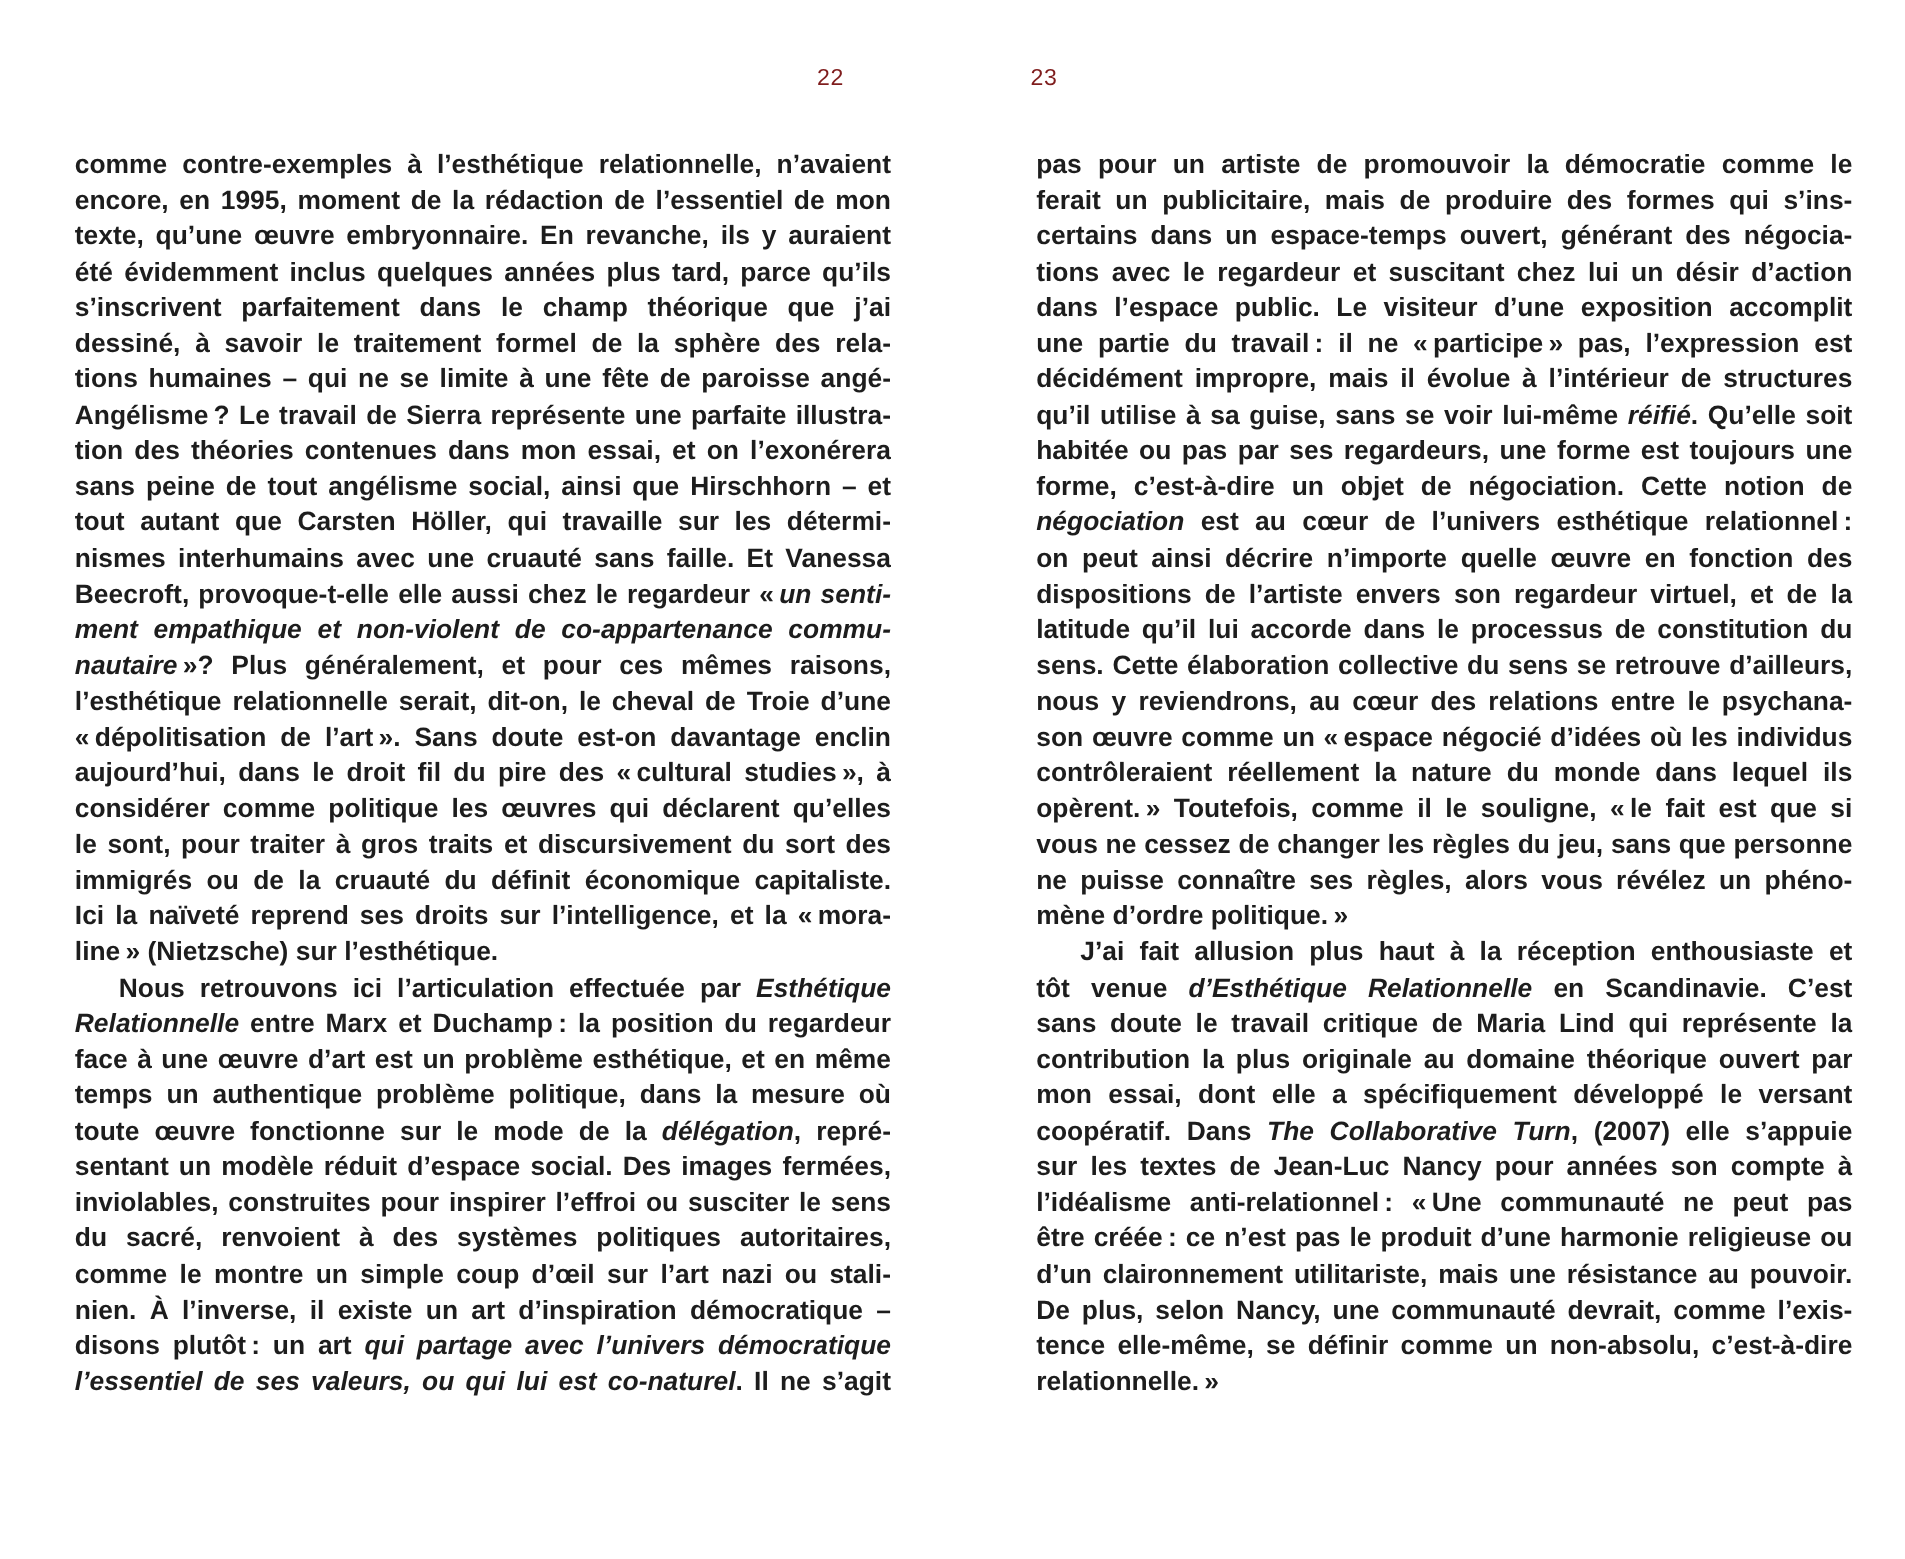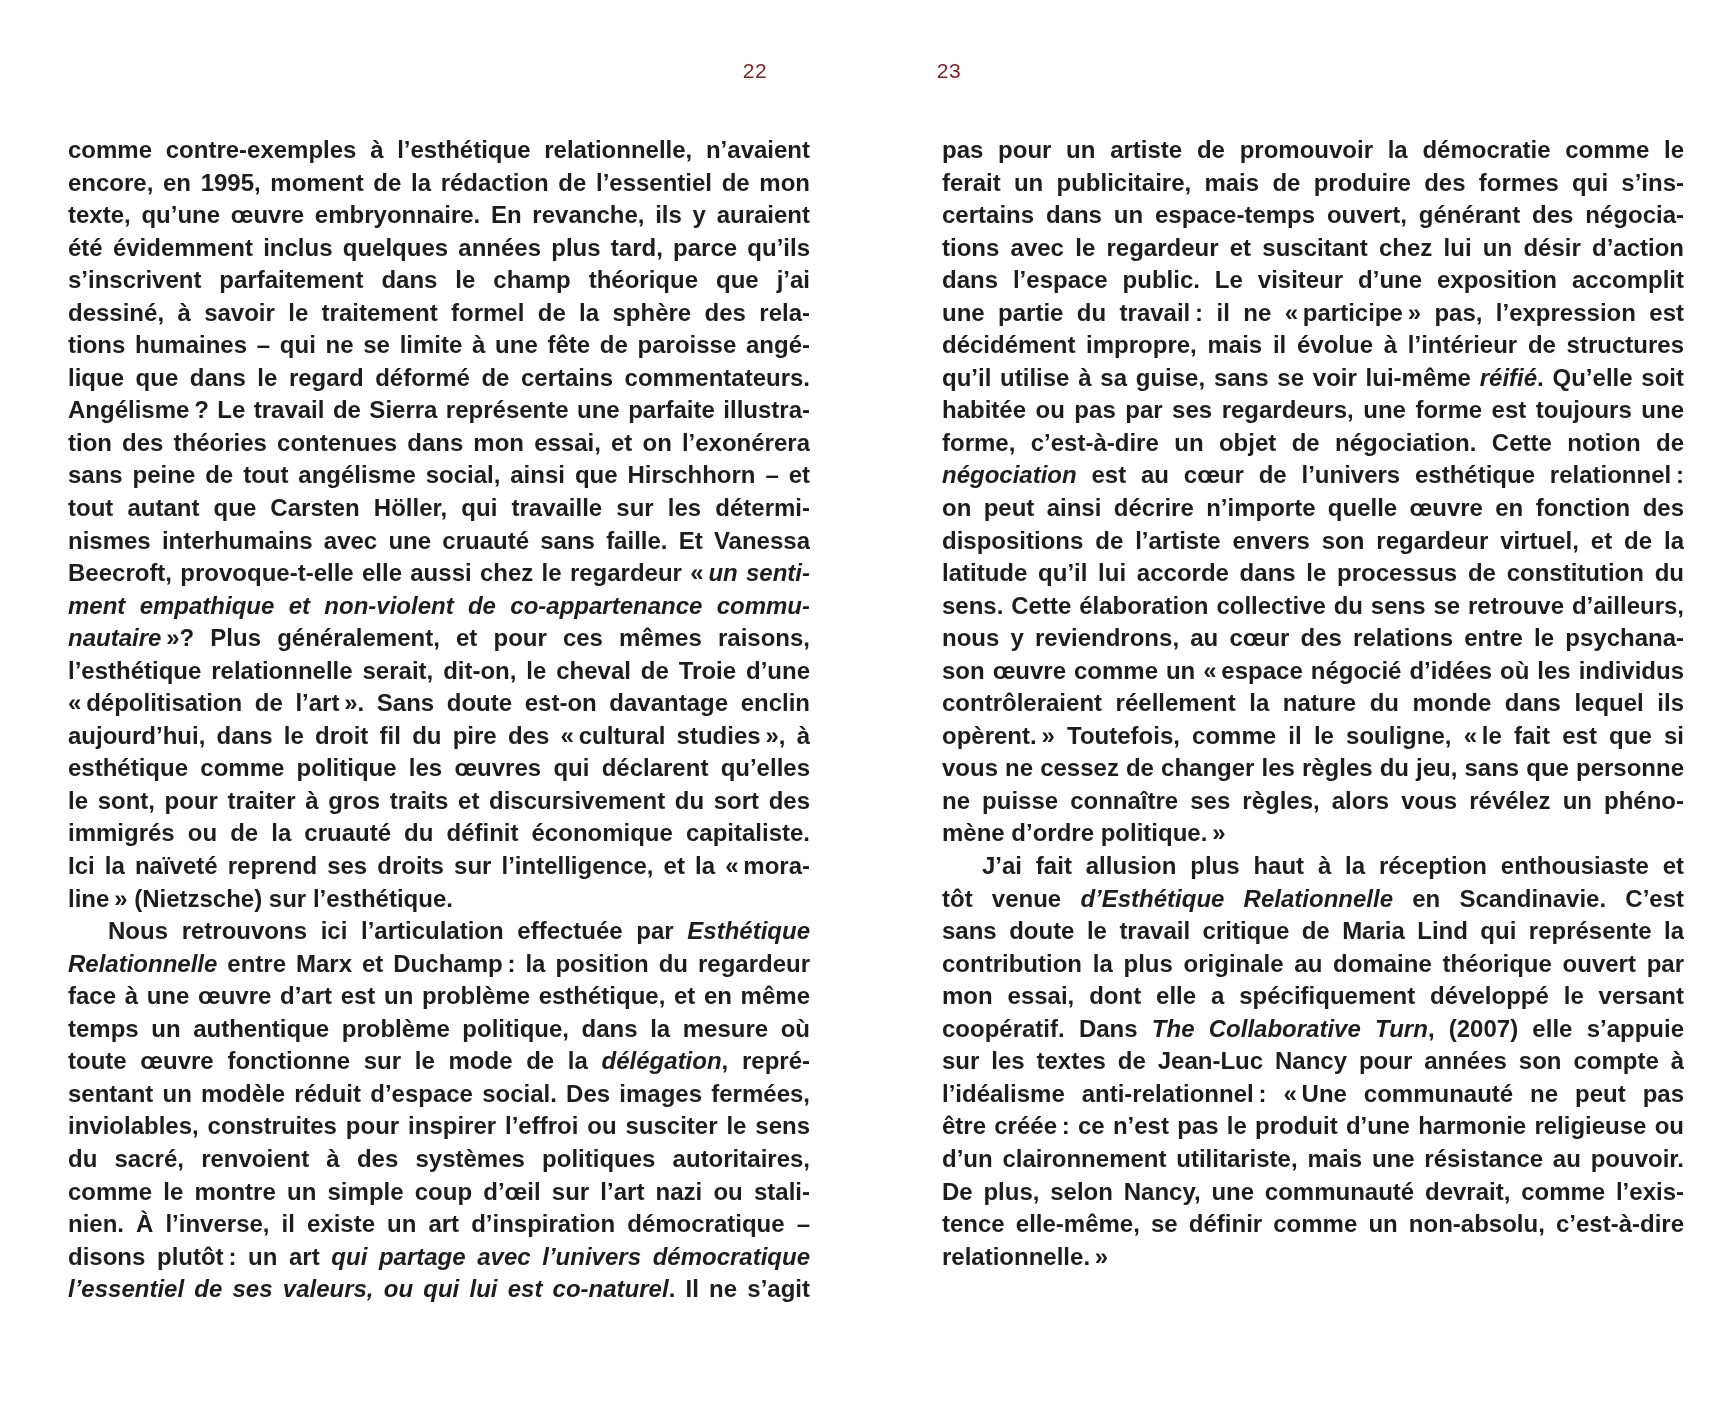--- a/index.html
+++ b/index.html
@@ -56,33 +56,32 @@
 <div class="page-num" id="page-num-right">23</div>
 
 <div class="text-col" id="col-left">
     <div class="line"><span>comme contre-exemples à l’esthétique relationnelle, n’avaient</span></div>
     <div class="line"><span>encore, en 1995, moment de la rédaction de l’essentiel de mon</span></div>
     <div class="line"><span>texte, qu’une œuvre embryonnaire. En revanche, ils y auraient</span></div>
     <div class="line"><span>été évidemment inclus quelques années plus tard, parce qu’ils</span></div>
     <div class="line"><span>s’inscrivent parfaitement dans le champ théorique que j’ai</span></div>
     <div class="line"><span>dessiné, à savoir le traitement formel de la sphère des rela-</span></div>
     <div class="line"><span>tions humaines – qui ne se limite à une fête de paroisse angé-</span></div>
-    <div class="line"><span>lique que dans le regard déformé de certains commentateurs.</span></div>
     <div class="line"><span>Angélisme ? Le travail de Sierra représente une parfaite illustra-</span></div>
     <div class="line"><span>tion des théories contenues dans mon essai, et on l’exonérera</span></div>
     <div class="line"><span>sans peine de tout angélisme social, ainsi que Hirschhorn – et</span></div>
     <div class="line"><span>tout autant que Carsten Höller, qui travaille sur les détermi-</span></div>
     <div class="line"><span>nismes interhumains avec une cruauté sans faille. Et Vanessa</span></div>
     <div class="line"><span>Beecroft, provoque-t-elle elle aussi chez le regardeur « </span><i>un senti-</i></div>
     <div class="line"><i>ment empathique et non-violent de co-appartenance commu-</i></div>
     <div class="line"><i>nautaire</i><span> »? Plus généralement, et pour ces mêmes raisons,</span></div>
     <div class="line"><span>l’esthétique relationnelle serait, dit-on, le cheval de Troie d’une</span></div>
     <div class="line"><span>« dépolitisation de l’art ». Sans doute est-on davantage enclin</span></div>
     <div class="line"><span>aujourd’hui, dans le droit fil du pire des « cultural studies », à</span></div>
-    <div class="line"><span>esthétique comme politique les œuvres qui déclarent qu’elles</span></div>
+    <div class="line"><span>considérer comme politique les œuvres qui déclarent qu’elles</span></div>
     <div class="line"><span>le sont, pour traiter à gros traits et discursivement du sort des</span></div>
     <div class="line"><span>immigrés ou de la cruauté du définit économique capitaliste.</span></div>
     <div class="line"><span>Ici la naïveté reprend ses droits sur l’intelligence, et la « mora-</span></div>
     <div class="line end"><span>line » (Nietzsche) sur l’esthétique.</span></div>
     <div class="line indent"><span>Nous retrouvons ici l’articulation effectuée par </span><i>Esthétique</i></div>
     <div class="line"><i>Relationnelle</i><span> entre Marx et Duchamp : la position du regardeur</span></div>
     <div class="line"><span>face à une œuvre d’art est un problème esthétique, et en même</span></div>
     <div class="line"><span>temps un authentique problème politique, dans la mesure où</span></div>
     <div class="line"><span>toute œuvre fonctionne sur le mode de la </span><i>délégation</i><span>, repré-</span></div>
     <div class="line"><span>sentant un modèle réduit d’espace social. Des images fermées,</span></div>

